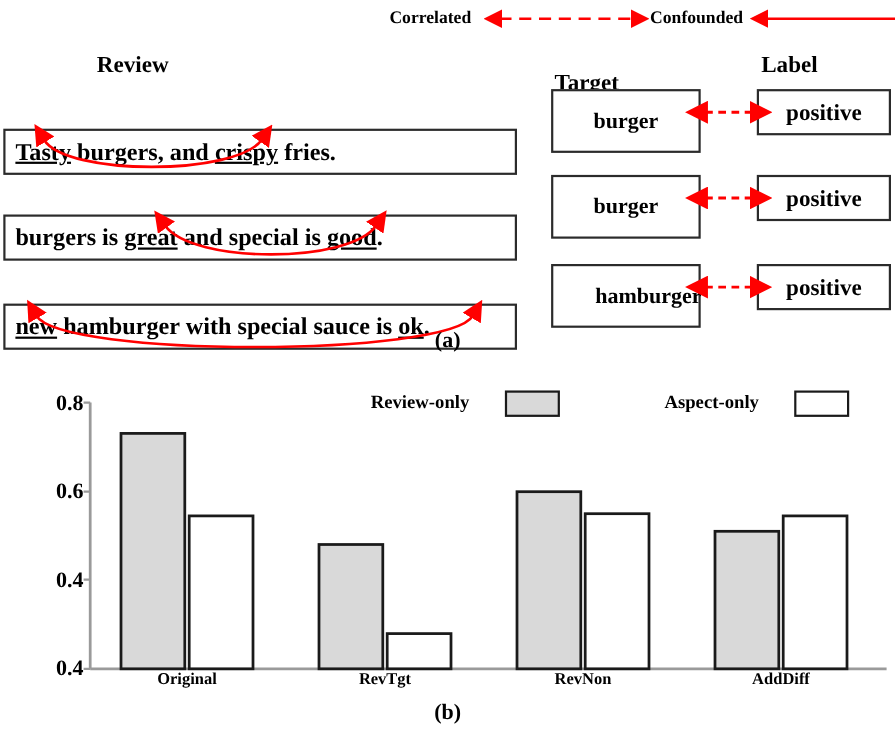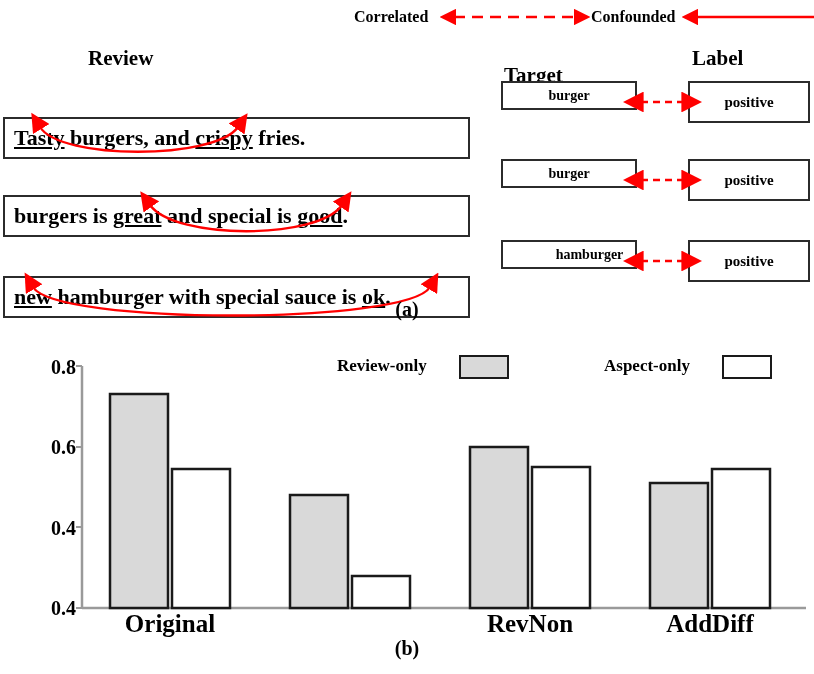--- a/index.html
+++ b/index.html
@@ -31,47 +31,47 @@
   .box{
     position:absolute;border:2px solid #2b2b2b;background:#fff;
     box-sizing:border-box;display:flex;align-items:center;
     font-weight:bold;
   }
   .review-box{left:3px;width:467px;height:42px;font-size:22px;padding-left:9px;margin-top:36px;}
   .rb1{top:81px;}
   .rb2{top:159px;}
   .rb3{top:240px;}
 
-  .target-box{left:501px;width:136px;height:29px;font-size:14px;justify-content:center;}
+  .target-box{left:501px;width:136px;height:58px;font-size:20px;justify-content:center;}
   .tb1{top:81px;}
   .tb2{top:159px;}
   .tb3{top:240px;padding-left:41px;}
 
-  .label-box{left:688px;width:122px;height:42px;font-size:15px;justify-content:center;}
+  .label-box{left:688px;width:122px;height:42px;font-size:21px;justify-content:center;}
   .lb1{top:81px;}
   .lb2{top:159px;}
   .lb3{top:240px;}
 
   .u{text-decoration:underline;text-decoration-thickness:2px;text-underline-offset:2px;}
 
   .panel-caption{
     position:absolute;width:814px;text-align:center;font-weight:bold;font-size:20px;
   }
   .cap-a{top:298px;left:0;}
   .cap-b{top:637px;left:0;}
 
   
   .chart{position:absolute;left:0;top:352px;width:814px;height:280px;}
   .chart-svg{position:absolute;left:0;top:0;}
 
   .ytick{
     position:absolute;font-weight:bold;font-size:20px;text-align:right;width:52px;
   }
   .xtick{
-    position:absolute;font-weight:bold;font-size:25px;text-align:center;width:160px;top:258px;
+    position:absolute;font-weight:bold;font-size:15px;text-align:center;width:160px;top:258px;
   }
   .legend-b .txt{position:absolute;font-weight:bold;font-size:17px;white-space:nowrap;}
   .legend-b .swatch{position:absolute;border:2px solid #1a1a1a;box-sizing:border-box;width:50px;height:24px;}
 </style>
 </head>
 <body>
 
 <div class="fig">
 
   <div class="legend-top">
@@ -173,19 +173,20 @@
       <rect x="352" y="224" width="58" height="32" fill="#ffffff" stroke="#1a1a1a" stroke-width="2.5"></rect>
 
       <rect x="470" y="95" width="58" height="161" fill="#d9d9d9" stroke="#1a1a1a" stroke-width="2.5"></rect>
       <rect x="532" y="115" width="58" height="141" fill="#ffffff" stroke="#1a1a1a" stroke-width="2.5"></rect>
 
       <rect x="650" y="131" width="58" height="125" fill="#d9d9d9" stroke="#1a1a1a" stroke-width="2.5"></rect>
       <rect x="712" y="117" width="58" height="139" fill="#ffffff" stroke="#1a1a1a" stroke-width="2.5"></rect>
     </svg>
 
     <div class="xtick" style="left:90px;">Original</div>
+    <div class="xtick" style="left:270px;">RevTgt</div>
     <div class="xtick" style="left:450px;">RevNon</div>
     <div class="xtick" style="left:630px;">AddDiff</div>
   </div>
 
   <div class="panel-caption cap-b">(b)</div>
 
 </div>
 
 </body></html>

